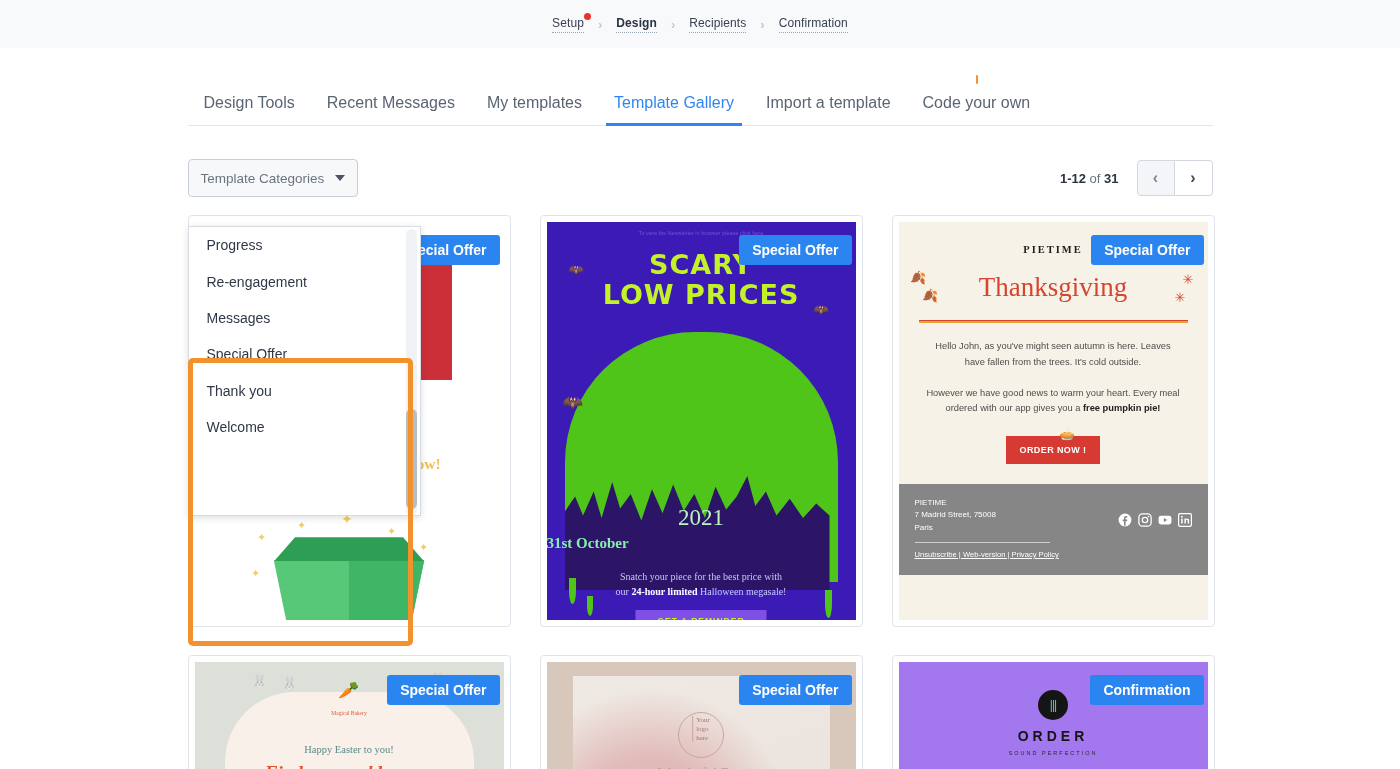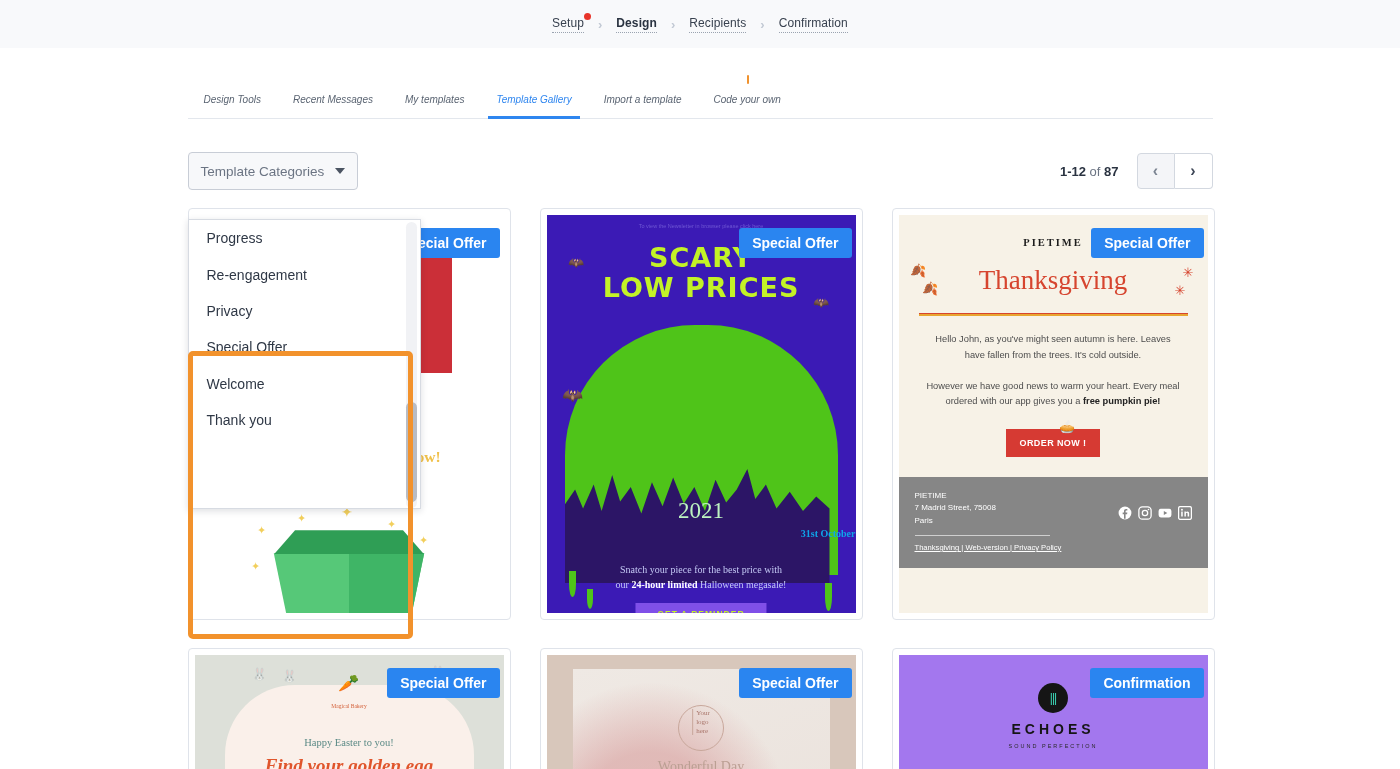--- a/index.html
+++ b/index.html
@@ -49,27 +49,26 @@
   .tabs-inner {
     width: 1025px;
     position: relative;
     margin-top: 36px;
     border-bottom: 1px solid #e3e7ed;
     display: flex;
     align-items: flex-end;
     gap: 0;
   }
   .tab {
-    font-size: 10px;
+    font-size: 16px;
     color: #5a6472;
     padding: 10px 16px 13px 16px;
     cursor: pointer;
     white-space: nowrap;
     position: relative;
-    font-style: italic;
   }
   .tab.active { color: #2f86ef; }
   .tab.active::after {
     content: "";
     position: absolute;
     left: 8px; right: 8px; bottom: -1px;
     height: 3px;
     background: #2f86ef;
   }
   .tab-tick {
@@ -258,22 +257,22 @@
   .t-hal .h2 {
     position:absolute; left:0; right:0; top:172px; text-align:center;
     color:#7a3fe0; font-weight:bold; font-size:22px; line-height:1.12;
     font-family:"DejaVu Sans", sans-serif; letter-spacing:.5px; z-index:4;
   }
   .t-hal .yr {
     position:absolute; left:0; right:0; top:283px; text-align:center;
     color:#bdf3c1; font-size:23px; font-family:"Liberation Serif", serif; z-index:6;
   }
   .t-hal .dt {
-    position:absolute; left:0; right:0; top:313px; text-align:right;
-    color:#0ea5e9; font-size:10px; font-weight:bold;
+    position:absolute; left:0; right:0; top:313px; text-align:left;
+    color:#86efac; font-size:15px; font-weight:bold;
     font-family:"Liberation Serif", serif; z-index:6;
   }
   .t-hal .p1 {
     position:absolute; left:24px; right:24px; top:347px; text-align:center;
     color:#c4c9f5; font-size:10px; line-height:1.5;
     font-family:"Liberation Serif", serif; z-index:6;
   }
   .t-hal .p1 b { color:#ffffff; }
   .t-hal .cta {
     position:absolute; left:50%; transform:translateX(-50%); top:388px;
@@ -425,36 +424,36 @@
   <div class="toolbar">
     <div class="dropdown-btn">
       <span>Template Categories</span>
       <span class="caret"></span>
     </div>
 
     <div class="pager">
       <div class="pager-text">
         <b>1-12</b>
         <span>of</span>
-        <b>87</b>
+        <b>31</b>
       </div>
       <div class="pager-btns">
         <div class="pg-btn prev">‹</div>
         <div class="pg-btn next">›</div>
       </div>
     </div>
   </div>
 
   <div class="dd-menu">
     <div class="dd-item">Progress</div>
     <div class="dd-item">Re-engagement</div>
-    <div class="dd-item">Privacy</div>
+    <div class="dd-item">Messages</div>
     <div class="dd-item">Special Offer</div>
+    <div class="dd-item">Thank you</div>
     <div class="dd-item">Welcome</div>
-    <div class="dd-item">Thank you</div>
     <div class="dd-scroll-track"></div>
     <div class="dd-scroll-thumb"></div>
   </div>
   <div class="dd-highlight"></div>
 
   <div class="grid">
 
     <div class="card">
       <div class="badge">Special Offer</div>
       <div class="thumb t-gift">
@@ -521,21 +520,21 @@
         <div class="order-wrap">
           <span class="pie">🥧</span>
           <div class="order">ORDER NOW !</div>
         </div>
         <div class="footer">
           <div class="f-l">
             <div>PIETIME</div>
             <div>7 Madrid Street, 75008</div>
             <div>Paris</div>
             <div class="f-div"></div>
-            <div class="f-links">Thanksgiving | Web-version | Privacy Policy</div>
+            <div class="f-links">Unsubscribe | Web-version | Privacy Policy</div>
           </div>
           <div class="socials">
             <span class="soc">
               <svg width="14" height="14" viewBox="0 0 24 24">
                   <circle cx="12" cy="12" r="11" fill="#fff"></circle>
                   <path d="M13 22v-8h2.6l.4-3H13V9.2c0-.9.3-1.5 1.6-1.5H16V5.1C15.7 5 14.8 5 13.8 5 11.7 5 10.3 6.2 10.3 8.5V11H8v3h2.3v8z" fill="#868686"></path>
                 </svg>
             </span>
             <span class="soc">
               <svg width="14" height="14" viewBox="0 0 24 24">
@@ -592,19 +591,19 @@
           <div>here</div>
         </div>
         <div class="wed-title">Wonderful Day</div>
       </div>
     </div>
 
     <div class="card">
       <div class="badge">Confirmation</div>
       <div class="thumb t-ech">
         <div class="disc">|||</div>
-        <div class="echo-name">ECHOES</div>
+        <div class="echo-name">ORDER</div>
         <div class="echo-sub">SOUND PERFECTION</div>
       </div>
     </div>
 
   </div>
 </div>
 
 </body></html>

